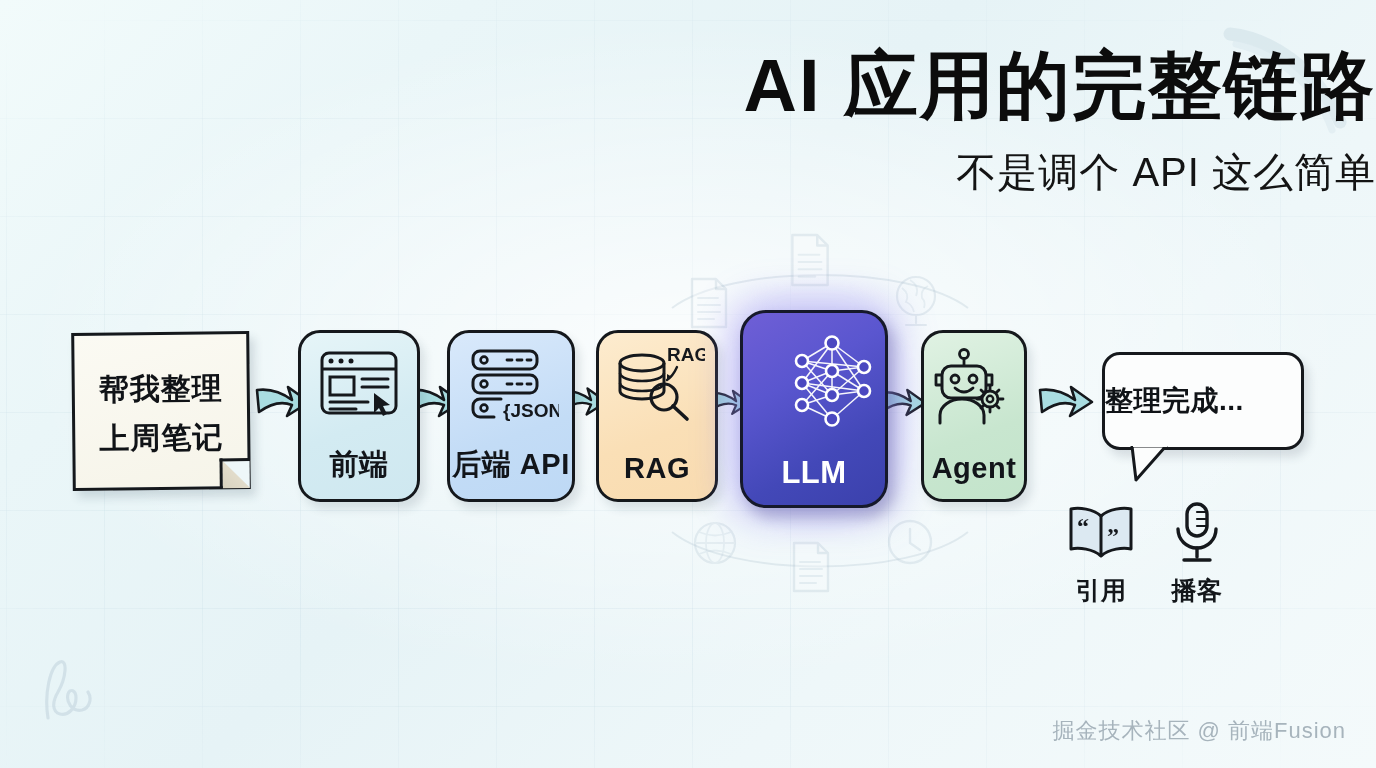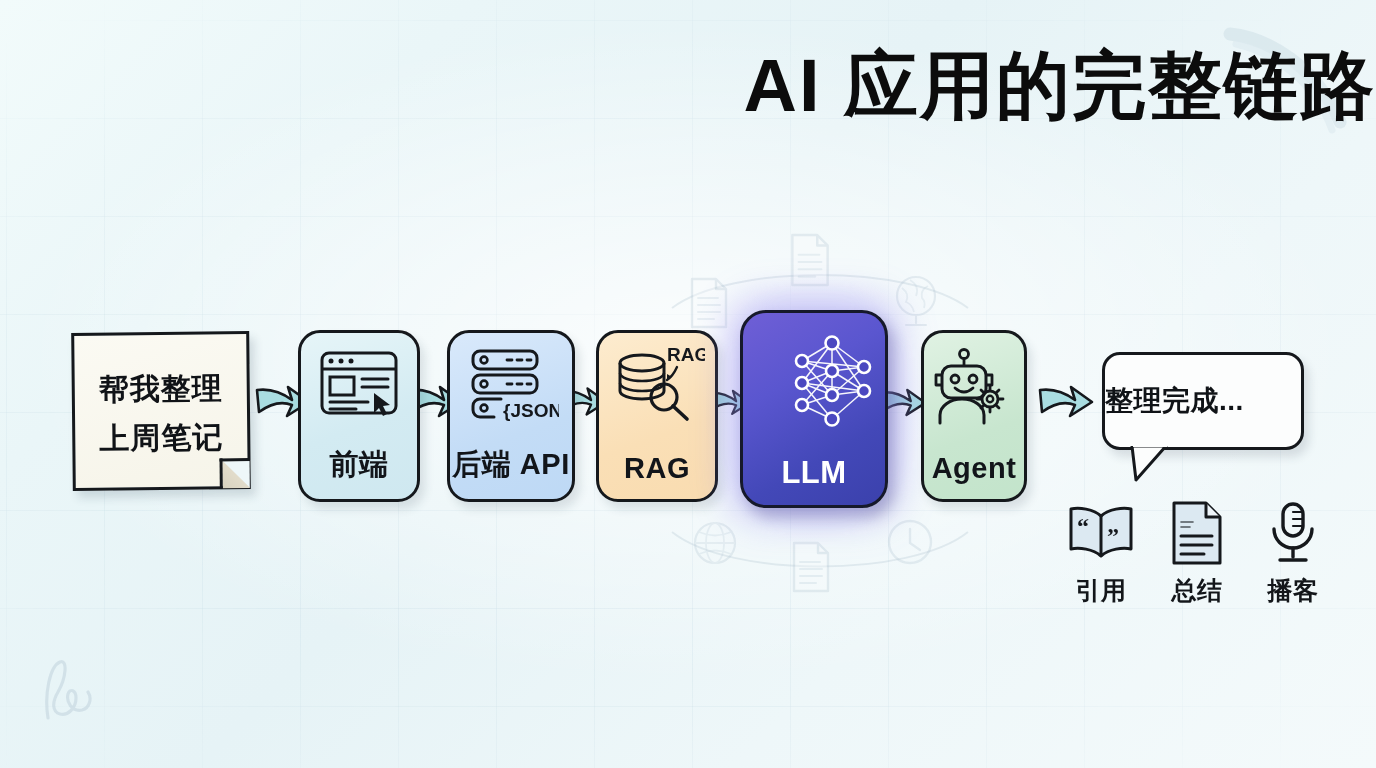--- a/index.html
+++ b/index.html
@@ -214,20 +214,21 @@
     </g>
   </svg>
 
   <svg class="deco" style="left:884px; top:516px; width:52px; height:52px;" viewBox="0 0 52 52">
     <circle cx="26" cy="26" r="21" fill="none" stroke="#b6c8d4" stroke-width="2.4"></circle>
     <path d="M26 13 v14 l10 7" fill="none" stroke="#b6c8d4" stroke-width="2.4" stroke-linecap="round" stroke-linejoin="round"></path>
   </svg>
 
   <div id="header">
     <h1 id="title">AI 应用的完整链路</h1>
+    <div id="subtitle">不是调个 API 这么简单</div>
   </div>
 
   <div id="sticky">
     <div id="sticky-text">
       <div class="sline">帮我整理</div>
       <div class="sline">上周笔记</div>
     </div>
     <div id="sticky-fold"></div>
   </div>
 
@@ -400,51 +401,34 @@
         <svg width="72" height="62" viewBox="0 0 72 62">
           <path d="M36 14 C28 7 14 5 6 7 v40 c8 -2 22 0 30 7 C44 47 58 45 66 47 V7 c-8 -2 -22 0 -30 7 Z" fill="#dce9f2" stroke="#15181c" stroke-width="3" stroke-linejoin="round"></path>
           <line x1="36" y1="14" x2="36" y2="54" stroke="#15181c" stroke-width="3"></line>
           <text x="12" y="32" font-family="'Liberation Serif',serif" font-size="24" font-weight="700" fill="#15181c">“</text>
           <text x="42" y="42" font-family="'Liberation Serif',serif" font-size="24" font-weight="700" fill="#15181c">”</text>
         </svg>
       </span>
       <span class="olabel">引用</span>
     </div>
 
-    <div class="outitem">
-      <span class="oicon">
-        <svg width="58" height="66" viewBox="0 0 58 66">
-          <path d="M6 3 h32 l14 14 v46 h-46 z" fill="#dce9f2" stroke="#15181c" stroke-width="3" stroke-linejoin="round"></path>
-          <path d="M38 3 v14 h14" fill="#eef5fa" stroke="#15181c" stroke-width="3" stroke-linejoin="round"></path>
-          <g stroke="#15181c" stroke-width="1.6" stroke-linecap="round" opacity=".7">
-            <line x1="13" y1="22" x2="25" y2="22"></line>
-              <line x1="13" y1="27" x2="22" y2="27"></line>
-          </g>
-          <g stroke="#15181c" stroke-width="3" stroke-linecap="round">
-            <line x1="13" y1="36" x2="44" y2="36"></line>
-              <line x1="13" y1="45" x2="44" y2="45"></line>
-              <line x1="13" y1="54" x2="36" y2="54"></line>
-          </g>
-        </svg>
-      </span>
-      <span class="olabel">总结</span>
-    </div>
 
     <div class="outitem">
       <span class="oicon">
         <svg width="56" height="66" viewBox="0 0 56 66">
           <rect x="18" y="4" width="20" height="32" rx="10" fill="none" stroke="#15181c" stroke-width="3.4"></rect>
           <g stroke="#15181c" stroke-width="2.2" stroke-linecap="round">
             <line x1="28" y1="12" x2="38" y2="12"></line>
               <line x1="28" y1="19" x2="38" y2="19"></line>
               <line x1="28" y1="26" x2="38" y2="26"></line>
           </g>
           <path d="M9 29 a19 19 0 0 0 38 0" fill="none" stroke="#15181c" stroke-width="3.4" stroke-linecap="round"></path>
           <line x1="28" y1="48" x2="28" y2="57" stroke="#15181c" stroke-width="3.4" stroke-linecap="round"></line>
           <line x1="15" y1="60" x2="41" y2="60" stroke="#15181c" stroke-width="3.4" stroke-linecap="round"></line>
         </svg>
       </span>
       <span class="olabel">播客</span>
     </div>
   </div>
 
+  <div id="watermark">掘金技术社区 @ 前端Fusion</div>
 
 </div>
 
 </body></html>

